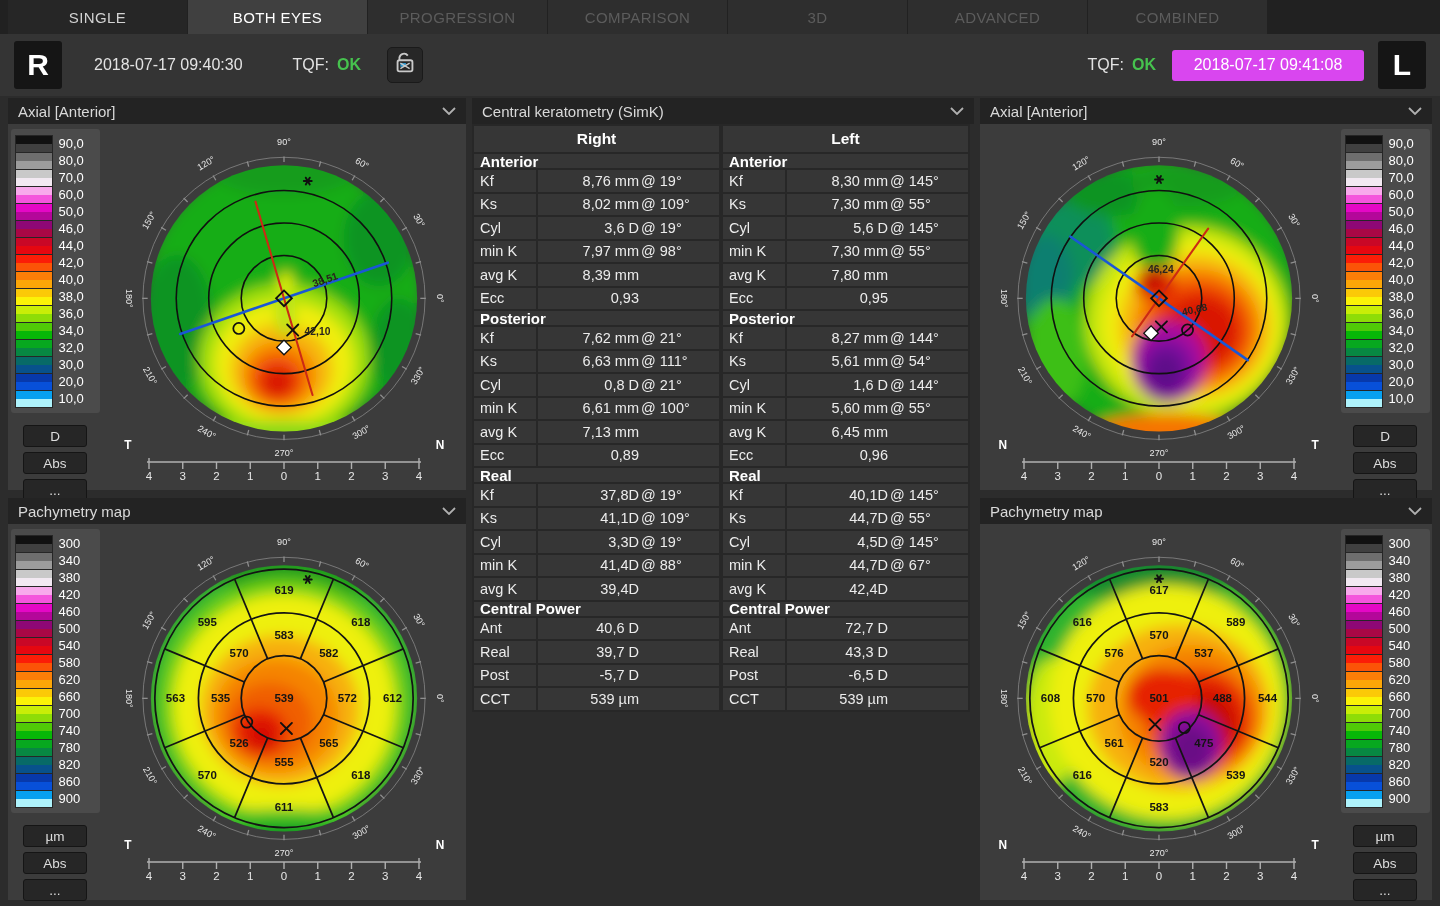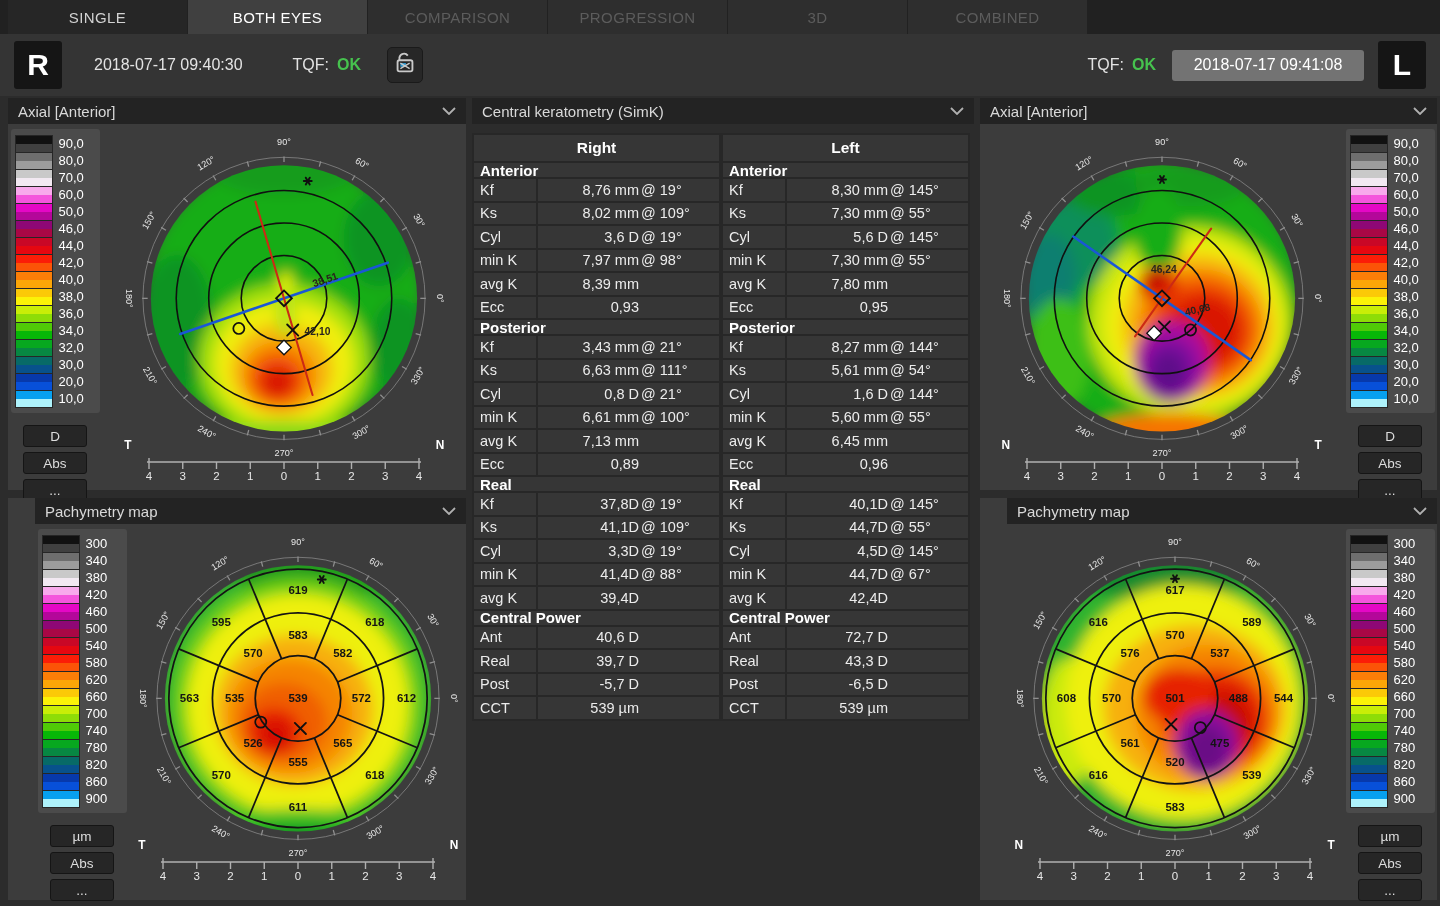--- a/index.html
+++ b/index.html
@@ -22,33 +22,33 @@
   .tqf { margin-left:50px; font-size:16px; display:flex; align-items:flex-end; }
   .tqf .ok { font-weight:bold; margin-left:8px; }
   .iconbtn { margin-left:26px; width:36px; height:36px; background:#272727; border:1px solid #1a1a1a;
     border-radius:5px; display:flex; align-items:center; justify-content:center; cursor:pointer; }
   .h-center { position:absolute; left:50%; transform:translateX(-50%); display:flex; align-items:center; }
   .viewlab { font-size:16px; color:#e3e3e3; }
   .hbtn { margin-left:28px; width:102px; height:30px; background:#1e1e1e; color:#eeeeee; font-size:16px;
     border:1px solid #101010; border-radius:2px; cursor:pointer; font-family:inherit; }
   .hbtn.activeview { width:112px; height:32px; border:2px solid var(--accent); border-radius:3px; color:#fff; }
   .h-right { margin-left:auto; display:flex; align-items:center; }
-  .datebox { margin-left:16px; width:192px; height:31px; background:#737373; border:2px solid var(--accent);
+  .datebox { margin-left:16px; width:192px; height:31px; background:#d946ef; border:2px solid var(--accent);
     border-radius:3px; color:#fff; font-size:16px; font-family:inherit; cursor:pointer; }
   .h-right .badge { margin-left:14px; }
 
   
   .main { display:grid; grid-template-columns:458px 502px 1fr; gap:6px; padding:2px 8px 0 8px; }
   .col { display:flex; flex-direction:column; gap:8px; }
   .panel { background:#3c3c3c; }
   .panel.simk { background:transparent; }
   .phead { height:26px; background:#232323; display:flex; align-items:center; justify-content:space-between;
     padding:0 10px; font-size:15px; color:#d9d9d9; cursor:pointer; }
   .panel.axial { height:392px; }
-  .panel.pachy { height:402px;padding-left:27px; }
+  .panel.pachy { height:402px; }
   .pbody { display:flex; height:calc(100% - 26px); }
   .pbody.flip { flex-direction:row-reverse; }
 
   
   .scale-col { width:94px; display:flex; flex-direction:column; align-items:center; padding-top:5px; }
   .scale-box { background:#4b4b4b; border-radius:3px; padding:6px 5px; }
   .scale-row { display:flex; align-items:center; height:17px; }
   .swatch { width:36px; height:16px; outline:1px solid #262626; }
   .scale-lab { font-size:13px; color:#ffffff; margin-left:7px; width:36px; }
   .sbtns { margin-top:12px; display:flex; flex-direction:column; gap:5px; }
@@ -66,44 +66,45 @@
   .ctrdiamond { fill:none; stroke:#101010; stroke-width:2.4; }
   .whitediamond { fill:#ffffff; stroke:#101010; stroke-width:1.6; }
   .mkcirc { fill:none; stroke:#101010; stroke-width:2.2; }
   .mk line { stroke:#101010; stroke-width:2.4; stroke-linecap:round; }
   .maptxt { font-family:"Liberation Sans",sans-serif; font-size:13px; font-weight:600; fill:#2a241e; }
   .secnum { font-family:"Liberation Sans",sans-serif; font-size:14.5px; font-weight:700; fill:#141414; }
   .anglbl { font-family:"Liberation Sans",sans-serif; font-size:11.5px; fill:#e8e8e8; }
   .eyelet { font-family:"Liberation Sans",sans-serif; font-size:15px; font-weight:700; fill:#ffffff; }
 
   
-  .simk-wrap { display:flex; gap:0; margin-top:9px; }
+  .simk-wrap { display:flex; gap:0; }
   .simk-side { width:249px; background:#272727; border:2px solid #272727; }
   .simk-colhead { height:26px; background:#363636; color:#fff; font-weight:bold; font-size:15.5px;
     display:flex; align-items:center; justify-content:center; margin-bottom:2px; }
   .simk-sechead { height:14px; background:#363636; color:#fff; font-weight:bold; font-size:15px;
     display:flex; align-items:center; padding-left:6px; margin-bottom:2px; }
   .simk-row { display:flex; gap:2px; margin-bottom:2px; }
   .simk-row:last-child { margin-bottom:0; }
   .simk-lab { width:62px; background:#363636; color:#ececec; font-size:14.5px; height:21.5px;
     display:flex; align-items:center; padding-left:6px; }
   .simk-val { flex:1; background:#363636; color:#ececec; font-size:14.5px; height:21.5px;
     display:flex; align-items:center; padding:0 4px; }
   .simk-val .v { flex:1; text-align:right; }
   .simk-val .a { width:76px; text-align:left; padding-left:2px; }
 </style>
 </head>
 <body>
 
 <div class="tabbar">
   <div class="tab normal">SINGLE</div>
   <div class="tab active">BOTH EYES</div>
+  <div class="tab disabled">PROGRESSION</div>
   <div class="tab disabled">COMPARISON</div>
-  <div class="tab disabled">PROGRESSION</div>
   <div class="tab disabled">3D</div>
+  <div class="tab disabled">ADVANCED</div>
   <div class="tab disabled">COMBINED</div>
 </div>
 
 <div class="header">
   <div class="badge">R</div>
   <div class="hdate">2018-07-17 09:40:30</div>
   <div class="tqf">
     <span>TQF:</span>
     <span class="ok" style="color:#46c24e">OK</span>
   </div>
@@ -590,21 +591,21 @@
               <div class="simk-lab">Ecc</div>
               <div class="simk-val">
                 <span class="v">0,93</span>
                 <span class="a"></span>
               </div>
             </div>
             <div class="simk-sechead">Posterior</div>
             <div class="simk-row">
               <div class="simk-lab">Kf</div>
               <div class="simk-val">
-                <span class="v">3,43 mm</span>
+                <span class="v">7,62 mm</span>
                 <span class="a">@ 21°</span>
               </div>
             </div>
             <div class="simk-row">
               <div class="simk-lab">Ks</div>
               <div class="simk-val">
                 <span class="v">6,63 mm</span>
                 <span class="a">@ 111°</span>
               </div>
             </div>

